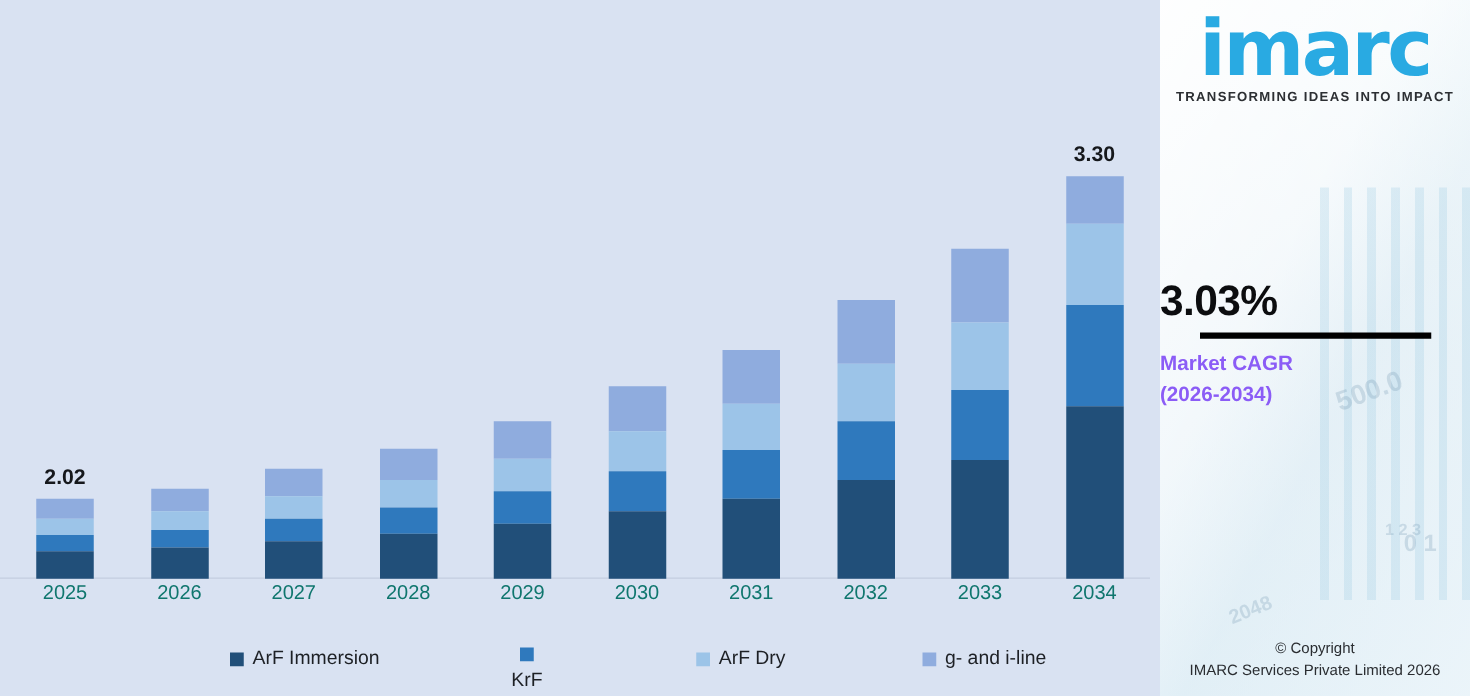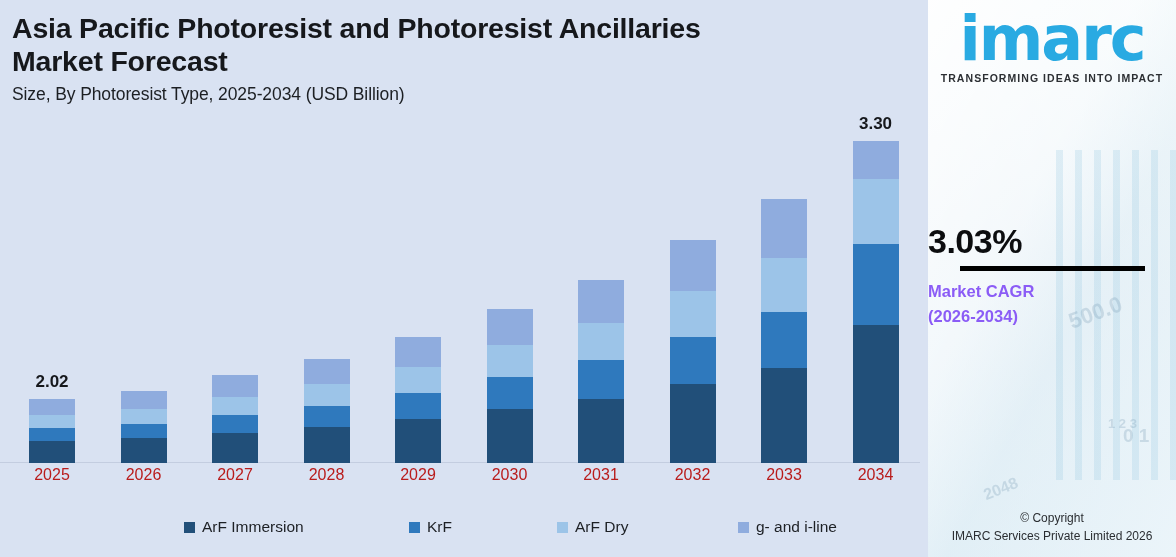--- a/index.html
+++ b/index.html
@@ -45,21 +45,21 @@
     margin-bottom:7px;
     font-size:17px; font-weight:bold; color:#16181c; white-space:nowrap;
   }
 
   
   #x-axis {
     position:absolute; left:0; top:466px; width:920px; height:28px;
   }
   .x-tick {
     position:absolute; top:0; width:46px; text-align:center;
-    font-size:16px; color:#b91c1c;
+    font-size:16px; color:#0f766e;
   }
 
   
   #legend {
     position:absolute; left:0; top:518px; width:920px; height:26px;margin-left:44px;
   }
   .legend-item {
     position:absolute; top:0; display:flex; align-items:center; gap:7px;
     font-size:15.5px; color:#1d2025; white-space:nowrap;
   }
@@ -113,25 +113,20 @@
   #copyright {
     position:absolute; left:0; bottom:12px; width:248px; text-align:center;
     font-size:12px; color:#2a2d31; line-height:1.45;
   }
 </style>
 </head>
 <body>
 
 <div id="chart-panel">
 
-  <div id="title-block">
-    <div id="chart-title">Asia Pacific Photoresist and Photoresist Ancillaries
-Market Forecast</div>
-    <div id="chart-subtitle">Size, By Photoresist Type, 2025-2034 (USD Billion)</div>
-  </div>
 
   <div id="plot">
     <div id="baseline"></div>
 
   <div class="bar-group" style="left: 29px; height: 64px;">
         <div class="bar-total-label">2.02</div>
         <div class="seg" style="background: rgb(143, 172, 222); height: 16.1584px;"></div>
         <div class="seg" style="background: rgb(156, 196, 232); height: 12.9901px;"></div>
         <div class="seg" style="background: rgb(47, 121, 189); height: 12.9901px;"></div>
         <div class="seg" style="background: rgb(33, 79, 121); height: 21.8614px;"></div>
@@ -204,21 +199,21 @@
       <div class="x-tick" style="left: 669.5px;">2032</div>
       <div class="x-tick" style="left: 761px;">2033</div>
       <div class="x-tick" style="left: 852.5px;">2034</div>
     </div>
 
   <div id="legend">
       <div class="legend-item" style="left: 140px;">
         <span class="legend-swatch" style="background: rgb(33, 79, 121);"></span>
         <span>ArF Immersion</span>
       </div>
-      <div class="legend-item" style="left: 365px;">
+      <div class="legend-item" style="left: 365px; flex-direction: column;">
         <span class="legend-swatch" style="background: rgb(47, 121, 189);"></span>
         <span>KrF</span>
       </div>
       <div class="legend-item" style="left: 513px;">
         <span class="legend-swatch" style="background: rgb(156, 196, 232);"></span>
         <span>ArF Dry</span>
       </div>
       <div class="legend-item" style="left: 694px;">
         <span class="legend-swatch" style="background: rgb(143, 172, 222);"></span>
         <span>g- and i-line</span>

